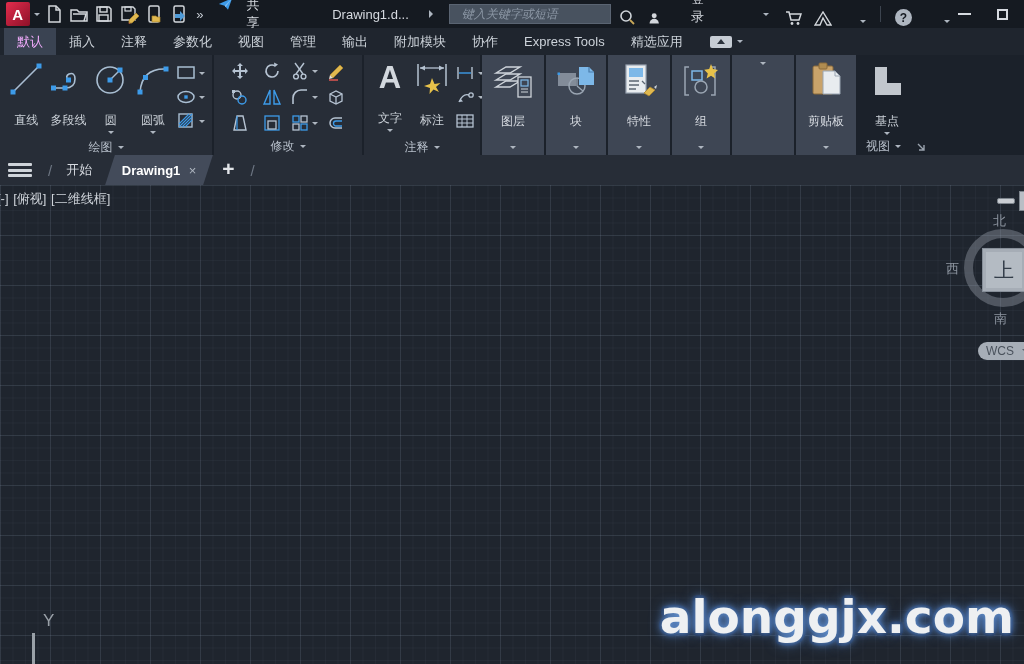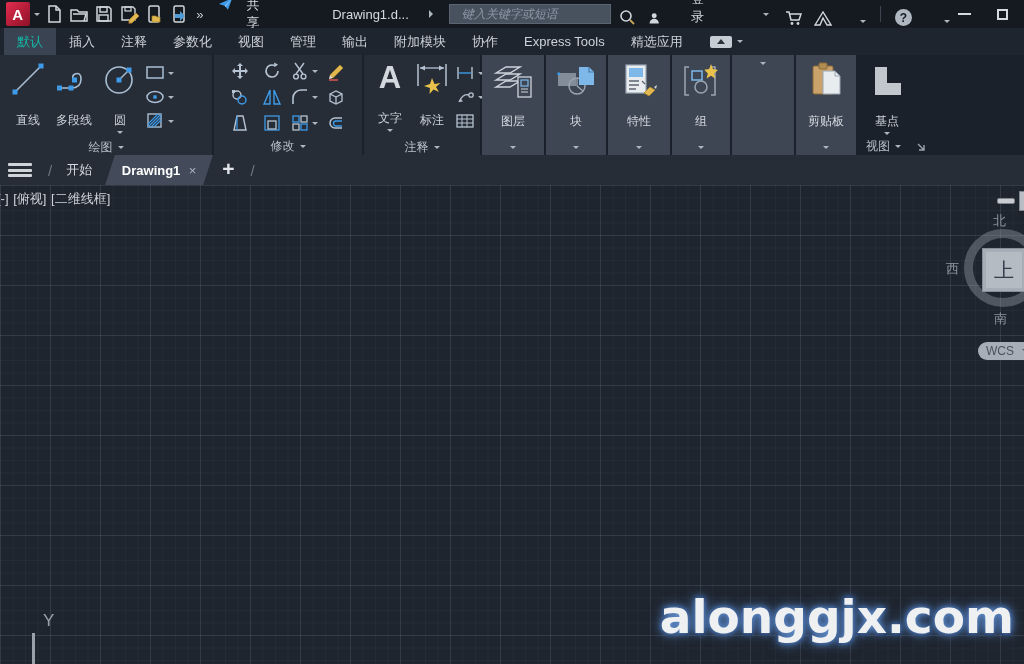--- a/index.html
+++ b/index.html
@@ -24,21 +24,21 @@
   .signin { font-size:13px; color:#d6dae0; padding:0 2px; }
   .tb-sep { width:1px; height:16px; background:#3c444f; margin:0 6px; }
   .help-circle { width:17px; height:17px; border-radius:50%; background:#aeb6c0; color:#151a21; font-size:12px; font-weight:bold; display:flex; align-items:center; justify-content:center; }
   .win-btns { margin-left:auto; display:flex; align-items:center; gap:26px; padding-right:10px; }
   .win-min { width:13px; height:2px; background:#d6dae0; }
   .win-max { width:11px; height:11px; border:2px solid #d6dae0; }
 
   
   .ribbon-tabs { height:27px; background:#1f252e; display:flex; align-items:stretch; padding-left:4px; flex:none; }
   .rtab { padding:0 13px; font-size:13px; color:#ccd2d9; display:flex; align-items:center; cursor:default; white-space:nowrap; }
-  .rtab.active { background:#3a4352; color:#14b8a6; }
+  .rtab.active { background:#3a4352; color:#f0abfc; }
   .ribbon-collapse { display:flex; align-items:center; gap:5px; margin-left:14px; }
   .rc-btn { width:22px; height:12px; background:#c6ccd4; border-radius:2px; display:flex; align-items:center; justify-content:center; }
   .tri-up { width:0; height:0; border:4px solid transparent; border-bottom:5px solid #2a313b; margin-top:-4px; }
 
   
   .ribbon { height:100px; background:#1b212a; display:flex; gap:2px; flex:none; }
   .panel { background:#272d37; display:flex; flex-direction:column; }
   .panel-main { flex:1; display:flex; padding:3px 5px 0 5px; }
   .panel-label { height:18px; display:flex; align-items:center; justify-content:center; gap:5px; font-size:12px; color:#b7bfca; }
   .bigbtn { display:flex; flex-direction:column; align-items:center; justify-content:flex-start; padding:2px 4px 0; min-width:42px; }
@@ -248,20 +248,30 @@
         <div class="bigbtn">
           <svg width="38" height="38" viewBox="0 0 38 38">
               <circle cx="18" cy="20" r="13" fill="none" stroke="#a9bed2" stroke-width="1.6"></circle>
               <line x1="18" y1="20" x2="28" y2="10" stroke="#a9bed2" stroke-width="1.4"></line>
               <rect x="15.5" y="17.5" width="5" height="5" fill="#3d9be9"></rect>
               <rect x="25.5" y="7.5" width="5" height="5" fill="#3d9be9"></rect>
             </svg>
           <span class="lbl">圆</span>
           <span class="caret"></span>
         </div>
+        <div class="bigbtn">
+          <svg width="38" height="38" viewBox="0 0 38 38">
+              <path d="M6 32 Q8 8 32 9" fill="none" stroke="#a9bed2" stroke-width="1.6"></path>
+              <rect x="3.5" y="29.5" width="5" height="5" fill="#3d9be9"></rect>
+              <rect x="29.5" y="6.5" width="5" height="5" fill="#3d9be9"></rect>
+              <rect x="9" y="15" width="5" height="5" fill="#3d9be9"></rect>
+            </svg>
+          <span class="lbl">圆弧</span>
+          <span class="caret"></span>
+        </div>
         <div class="smallcol">
           <div class="smallrow">
             <svg width="20" height="18" viewBox="0 0 20 18">
                 <rect x="2" y="3" width="16" height="11" fill="none" stroke="#a9bed2" stroke-width="1.5"></rect>
               </svg>
             <span class="caret"></span>
           </div>
           <div class="smallrow">
             <svg width="20" height="18" viewBox="0 0 20 18">
                 <ellipse cx="10" cy="9" rx="8" ry="5.5" fill="none" stroke="#a9bed2" stroke-width="1.5"></ellipse>

